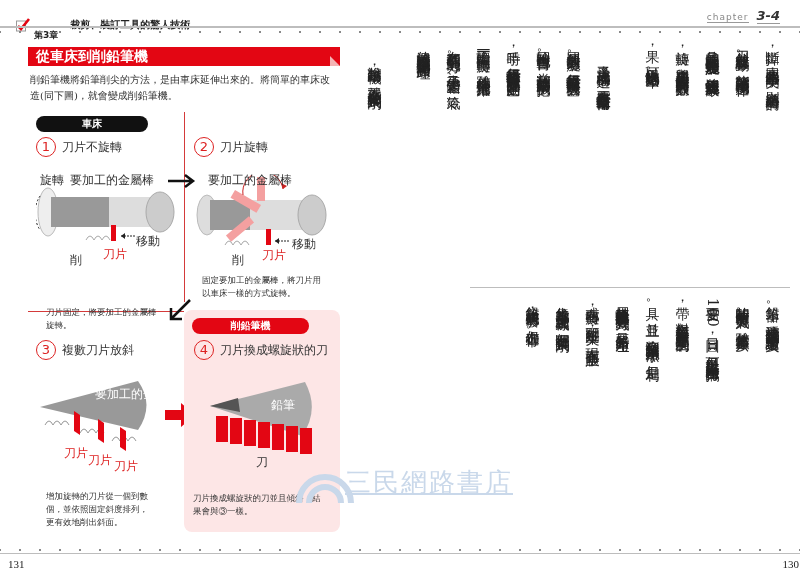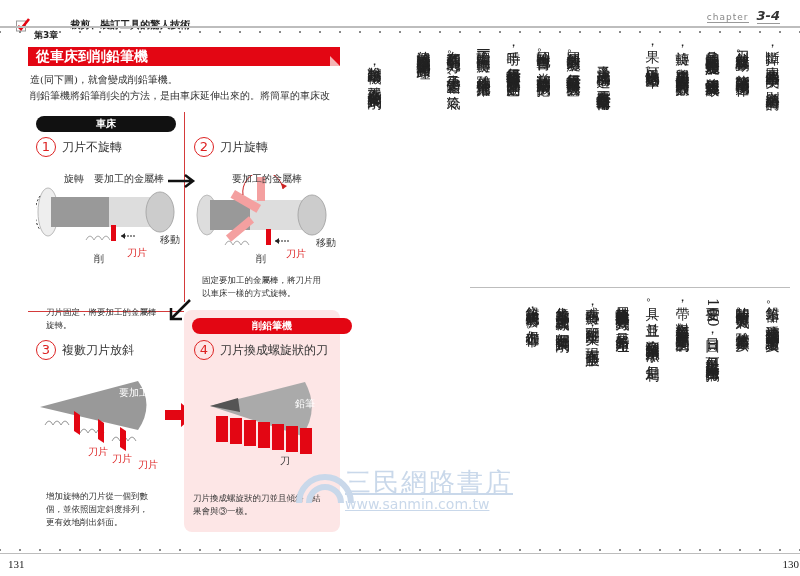--- a/index.html
+++ b/index.html
@@ -19,21 +19,21 @@
   .title-banner{left:28px;top:47px;width:312px;height:19px;background:#e30613;color:#fff;font-family:"DejaVu Sans",sans-serif;font-weight:bold;font-size:14px;line-height:19px;padding-left:8px;box-sizing:border-box;}
   .title-banner::after{content:"";position:absolute;right:0;bottom:0;width:0;height:0;border-left:10px solid #f4b4b4;border-top:10px solid transparent;}
   .intro{left:30px;top:72px;width:320px;font-size:10px;line-height:16px;color:#333;}
   
   .pill{height:16px;border-radius:8px;color:#fff;text-align:center;font-size:10px;font-weight:bold;line-height:16px;}
   .pill.black{background:#111;}
   .pill.red{background:#e30613;}
   .step{display:flex;align-items:center;gap:6px;font-size:12px;color:#333;}
   .circ{width:18px;height:18px;border:1.5px solid #d22;border-radius:50%;color:#d22;font-family:"DejaVu Sans",sans-serif;font-size:13px;line-height:18px;text-align:center;}
   .cap{font-size:8.5px;line-height:13px;color:#333;}
-  .small{font-size:10px;color:#333;margin-left:24px;}
+  .small{font-size:12px;color:#333;}
   .redtxt{color:#d22;}
   .divider-v{background:#d43a3a;width:1px;}
   .divider-h{background:#d43a3a;height:1px;}
   .pink-panel{left:184px;top:310px;width:156px;height:222px;background:#fde6e6;border-radius:8px;}
   
   .vcol{writing-mode:vertical-rl;font-family:"DejaVu Serif",serif;font-size:14px;line-height:19px;letter-spacing:1px;color:#222;white-space:nowrap;}
   .vcol b{font-weight:bold;}
   .watermark{left:345px;top:465px;color:#c9d8ea;text-decoration:underline;}
   .watermark .cn{font-family:"DejaVu Serif",serif;font-size:26px;letter-spacing:2px;}
   .watermark .url{font-family:"DejaVu Sans",sans-serif;font-size:14px;margin-top:-4px;}
@@ -51,25 +51,25 @@
 </div>
 <div class="abs hdr-right">
   <span class="chapter">chapter</span>
   <span class="num">3-4</span>
 </div>
 <div class="abs hdr-rule"></div>
 <div class="abs dots" style="top:30px"></div>
 
 <div class="abs title-banner">從車床到削鉛筆機</div>
 <div class="abs intro">
+  <div>削鉛筆機將鉛筆削尖的方法，是由車床延伸出來的。將簡單的車床改</div>
   <div>造(同下圖)，就會變成削鉛筆機。</div>
-  <div>削鉛筆機將鉛筆削尖的方法，是由車床延伸出來的。將簡單的車床改</div>
-</div>
-
-<div class="abs pill black" style="left:36px;top:116px;width:140px;">車床</div>
+</div>
+
+<div class="abs pill black" style="left:36px;top:116px;width:112px;">車床</div>
 
 <div class="abs divider-v" style="left:184px;top:112px;height:190px;"></div>
 <div class="abs divider-h" style="left:28px;top:311px;width:156px;"></div>
 
 <div class="abs step" style="left:36px;top:137px;">
   <span class="circ">1</span>
   <span>刀片不旋轉</span>
 </div>
 <svg class="abs" style="left:36px;top:170px;" width="145" height="90">
   <ellipse cx="12" cy="42" rx="10" ry="24" fill="#eee" stroke="#bbb"></ellipse>
@@ -151,21 +151,21 @@
   <div>增加旋轉的刀片從一個到數</div>
   <div>個，並依照固定斜度排列，</div>
   <div>更有效地削出斜面。</div>
 </div>
 
 <svg class="abs" style="left:165px;top:403px;" width="30" height="24">
     <path d="M0 7 H16 V0 L30 12 L16 24 V17 H0Z" fill="#e30613"></path>
   </svg>
 
 <div class="abs pink-panel"></div>
-<div class="abs pill red" style="left:192px;top:318px;width:160px;">削鉛筆機</div>
+<div class="abs pill red" style="left:192px;top:318px;width:117px;">削鉛筆機</div>
 <div class="abs step" style="left:194px;top:340px;">
   <span class="circ">4</span>
   <span>刀片換成螺旋狀的刀</span>
 </div>
 <svg class="abs" style="left:210px;top:380px;" width="130" height="80">
   <path d="M0 26 L95 2 Q110 30 92 56 Z" fill="#aaa"></path>
   <path d="M0 26 L28 18 L30 32Z" fill="#555"></path>
   <g fill="#e30613">
     <path d="M6 36 h12 v26 h-12z"></path>
       <path d="M20 38 h12 v26 h-12z"></path>
@@ -214,19 +214,18 @@
   <div class="vcol">售的幾乎都是上述的樣式，但有關攜帶式削</div>
   <div class="vcol">鉛筆器樣式的研發，仍在進行中。</div>
 </div>
 
 <div class="abs watermark">
   <svg class="abs" style="left:-50px;top:-6px;" width="60" height="46">
     <path d="M4 44 A26 26 0 0 1 56 44" stroke="#c9d8ea" stroke-width="6" fill="none"></path>
     <path d="M14 44 A16 16 0 0 1 46 44" stroke="#c9d8ea" stroke-width="6" fill="none"></path>
   </svg>
   <div class="cn">三民網路書店</div>
-  <div class="url">www.sanmin.com.tw</div>
 </div>
 
 <div class="abs dots" style="top:548px"></div>
 <div class="abs foot-rule"></div>
 <div class="abs pnum" style="left:8px;">131</div>
 <div class="abs pnum" style="right:1px;">130</div>
 
 </body></html>

